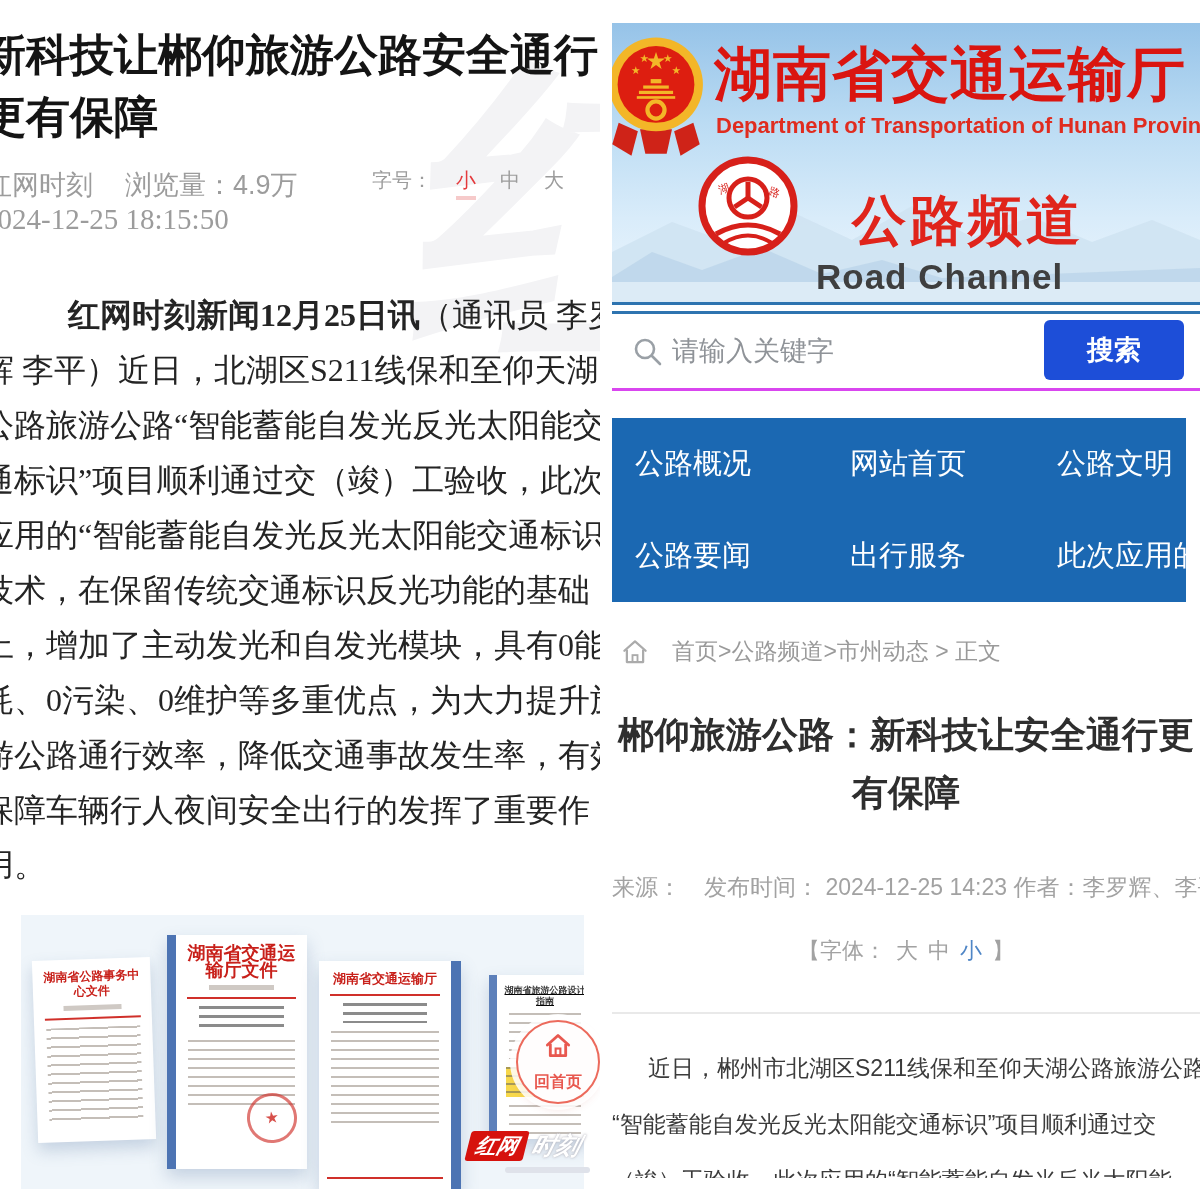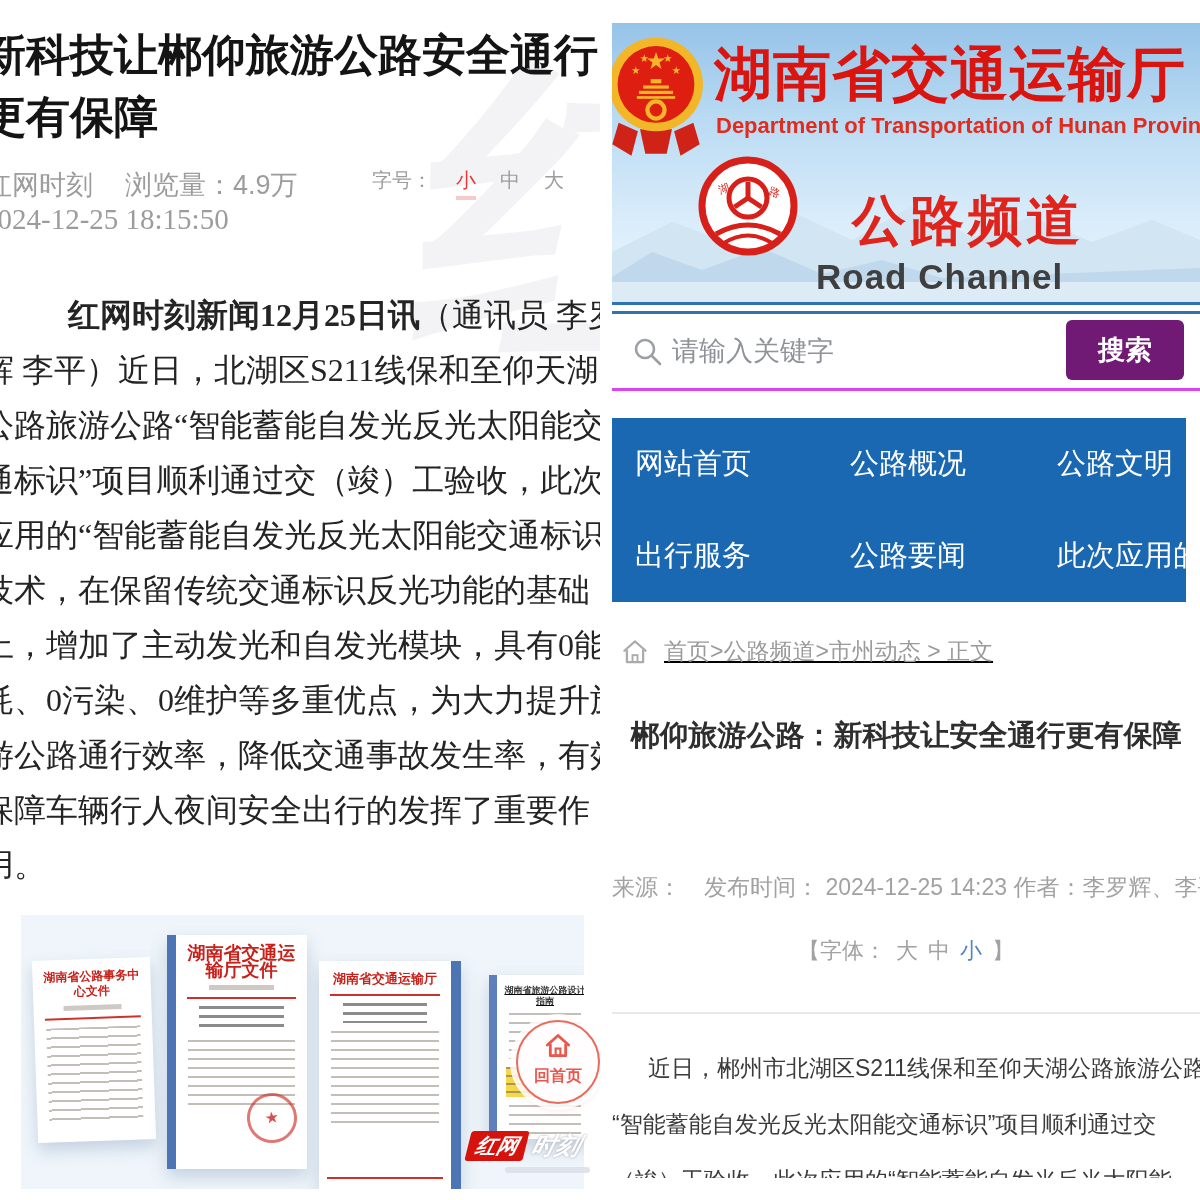--- a/index.html
+++ b/index.html
@@ -42,21 +42,21 @@
   .d-lines{margin:8px 5px;background:repeating-linear-gradient(180deg,#c4beb8 0 2px,transparent 2px 9px);}
   .d-hl{height:30px;background:#f7d84b;margin:6px 2px;
         background-image:repeating-linear-gradient(180deg,#a89a55 0 2px,transparent 2px 8px);background-color:#f7d84b;}
   .d-seal{position:absolute;right:10px;bottom:26px;width:44px;height:44px;border:3px solid rgba(208,48,42,.65);
           border-radius:50%;color:rgba(208,48,42,.85);font-size:16px;text-align:center;line-height:44px;transform:rotate(-8deg);}
   .d-rule-bottom{position:absolute;left:8px;right:8px;bottom:10px;height:2px;background:#d0302a;}
 
   .lp-badge{position:absolute;left:516px;top:1020px;width:80px;height:80px;border-radius:50%;
             background:#fffdfd;border:2px solid #ec6a5c;box-shadow:0 0 0 6px rgba(255,255,255,.85),0 4px 10px rgba(200,90,80,.25);
             text-align:center;z-index:2;}
-  .lp-badge-label{color:#e8584f;font-size:16px;font-weight:bold;line-height:1;margin-top:10px;}
+  .lp-badge-label{color:#e8584f;font-size:16px;font-weight:bold;line-height:1;margin-top:16px;}
   .lp-brand{position:absolute;left:468px;top:1130px;z-index:2;display:flex;align-items:center;}
   .brand-box{display:inline-block;background:#d6120d;color:#fff;font-weight:bold;font-style:italic;
              font-size:21px;line-height:30px;padding:0 8px;transform:skewX(-14deg);border-radius:3px;}
   .brand-outline{display:inline-block;margin-left:6px;color:#fff;font-weight:bold;font-style:italic;font-size:24px;
                  text-shadow:0 0 3px #b9b9c2,0 0 1px #b9b9c2;transform:skewX(-14deg);}
   .lp-tagline{position:absolute;left:505px;top:1167px;width:85px;height:6px;background:#dfe2ea;border-radius:3px;z-index:2;}
 
   
   .right-page{position:absolute;left:612px;top:0;width:588px;height:1200px;overflow:hidden;background:#fff;}
   .banner{position:absolute;left:0;top:23px;width:588px;height:279px;overflow:hidden;
@@ -67,32 +67,32 @@
   .site-en{position:absolute;left:104px;top:90px;font-size:22px;font-weight:bold;color:#e02c1f;white-space:nowrap;}
   .channel-name{position:absolute;left:200px;top:162px;font-size:54px;font-weight:bold;color:#e0241b;
                 letter-spacing:4px;white-space:nowrap;margin-left:40px;}
   .channel-en{position:absolute;left:204px;top:234px;font-size:35px;font-weight:bold;color:#3f3f3f;letter-spacing:1px;}
 
   .searchbar{position:absolute;left:0;top:311px;width:588px;height:80px;box-sizing:border-box;
              border-top:3px solid #2e74b0;border-bottom:3px solid #d946ef;background:#fff;}
   .search-input{position:absolute;left:58px;top:2px;width:370px;height:68px;border:none;outline:none;
                 font-size:27px;color:#444;font-family:inherit;}
   .search-input::placeholder{color:#8f9398;}
-  .search-btn{position:absolute;right:16px;top:6px;width:118px;height:60px;background:#701a75;border:none;
+  .search-btn{position:absolute;right:16px;top:6px;width:140px;height:60px;background:#1d4ed8;border:none;
               border-radius:6px;color:#fff;font-size:27px;font-weight:bold;font-family:inherit;cursor:pointer;}
 
   .nav{position:absolute;left:0;top:418px;width:574px;height:184px;background:#1b68b2;
        display:grid;grid-template-columns:215px 207px 1fr;grid-auto-rows:92px;align-items:center;
        padding-left:23px;box-sizing:border-box;}
   .nav-item{color:#fff;font-size:29px;white-space:nowrap;cursor:pointer;}
 
-  .breadcrumb{position:absolute;left:8px;top:636px;display:flex;align-items:center;gap:14px;text-decoration:underline;}
+  .breadcrumb{position:absolute;left:8px;top:636px;display:flex;align-items:center;gap:22px;}
   .breadcrumb-text{font-size:23px;color:#9a9a9a;white-space:nowrap;}
 
-  .r-title{position:absolute;left:0;top:706px;width:588px;text-align:center;font-size:29px;line-height:58px;
+  .r-title{position:absolute;left:0;top:706px;width:588px;text-align:center;font-size:36px;line-height:58px;
            font-weight:bold;color:#2e2e2e;}
   .r-meta{position:absolute;left:0;top:872px;width:588px;text-align:center;font-size:23px;color:#a2a2a2;white-space:nowrap;}
   .r-fontrow{position:absolute;left:0;top:936px;width:588px;text-align:center;font-size:22px;color:#a2a2a2;}
   .r-fontrow span{margin:0 5px;}
   .font-small-active{color:#4f86c6;}
   .r-divider{position:absolute;left:0;top:1012px;width:588px;height:2px;background:#e9e9e9;}
   .r-body{position:absolute;left:0;top:1040px;width:588px;font-size:23px;color:#3b3b3b;}
   .r-line{height:56px;line-height:56px;white-space:nowrap;}
   .r-indent{padding-left:36px;}
   .r-cut{height:26px;overflow:hidden;}
@@ -236,25 +236,25 @@
     <svg class="abs" style="left:20px;top:22px;" width="32" height="32" viewBox="0 0 32 32">
       <circle cx="13" cy="13" r="9" fill="none" stroke="#9aa0a6" stroke-width="2.6"></circle>
       <line x1="20" y1="20" x2="28" y2="28" stroke="#9aa0a6" stroke-width="2.6" stroke-linecap="round"></line>
     </svg>
     <input class="search-input" type="text" placeholder="请输入关键字" style="">
     <button class="search-btn">搜索</button>
   </div>
 
   <nav class="nav">
 
-  <span class="nav-item">网站首页</span>
-      <span class="nav-item">公路概况</span>
+  <span class="nav-item">公路概况</span>
+      <span class="nav-item">网站首页</span>
       <span class="nav-item">公路文明</span>
+      <span class="nav-item">公路要闻</span>
       <span class="nav-item">出行服务</span>
-      <span class="nav-item">公路要闻</span>
       <span class="nav-item">此次应用的</span>
     </nav>
 
   <div class="breadcrumb">
     <svg width="30" height="30" viewBox="0 0 24 24">
       <path d="M3.5 11 L12 3.5 L20.5 11" fill="none" stroke="#ababab" stroke-width="1.8" stroke-linecap="round" stroke-linejoin="round"></path>
       <path d="M5.5 10 V20 H18.5 V10" fill="none" stroke="#ababab" stroke-width="1.8" stroke-linejoin="round"></path>
       <rect x="10" y="14.5" width="4" height="5.5" fill="none" stroke="#ababab" stroke-width="1.5"></rect>
     </svg>
     <span class="breadcrumb-text">首页&gt;公路频道&gt;市州动态 &gt; 正文</span>

